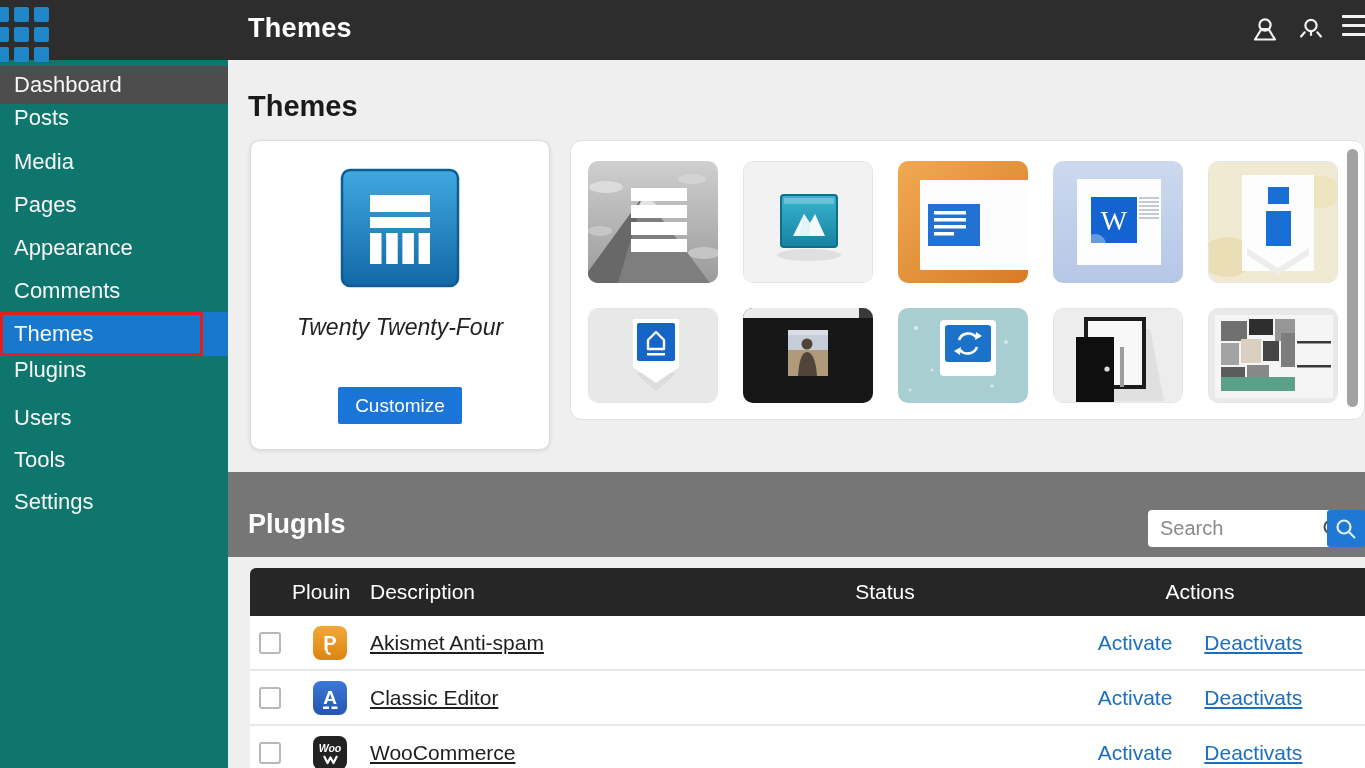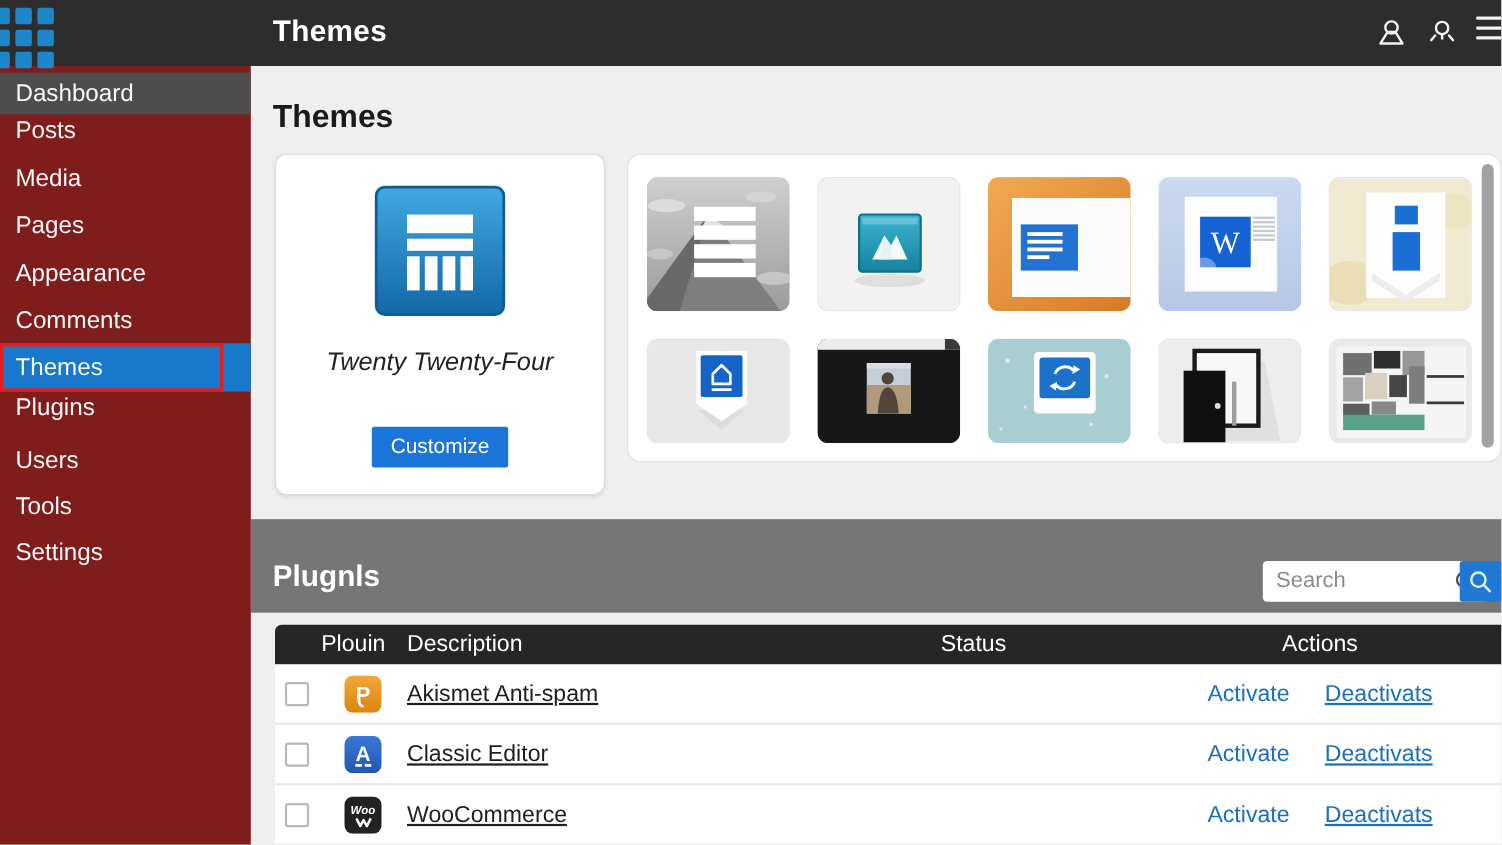--- a/index.html
+++ b/index.html
@@ -11,21 +11,21 @@
   .logo { position:absolute; left:-6px; top:7px; display:grid; grid-template-columns:repeat(3,15px); grid-gap:5px; }
   .logo span { width:15px; height:15px; background:#1e87c9; border-radius:2px; display:block; }
   .topbar-title { position:absolute; left:248px; top:13px; color:#fff; font-size:27px; font-weight:bold; letter-spacing:.3px; }
   .tb-icon { position:absolute; top:15px; width:30px; height:30px; }
   .tb-icon.user { left:1250px; }
   .tb-icon.account { left:1296px; }
   .tb-icon.menu { left:1342px; }
   .tb-icon.menu span { display:block; width:28px; height:3px; background:#f2f2f2; margin-bottom:6px; border-radius:1px; }
 
   
-  .sidebar { position:absolute; left:0; top:60px; width:228px; height:708px; background:#7f1d1d; z-index:20; }
+  .sidebar { position:absolute; left:0; top:60px; width:228px; height:708px; background:#0f766e; z-index:20; }
   .side-item { position:absolute; left:0; right:0; height:36px; display:flex; align-items:center; padding-left:14px; color:#f7f7f7; font-size:22px; cursor:pointer; }
   .side-item.hover { background:#4d4d4d; height:38px; }
   .side-item.active { background:#1878cc; height:44px; }
   .red-box { position:absolute; left:0; top:0; bottom:0; width:203px; border:3px solid #e41e1e; pointer-events:none; }
 
   
   .main-heading { position:absolute; left:248px; top:90px; font-size:29px; font-weight:bold; color:#1a1a1a; }
 
   .theme-card { position:absolute; left:250px; top:140px; width:300px; height:310px; background:#fff; border:1px solid #dcdcdc; border-radius:10px; box-shadow:0 1px 4px rgba(0,0,0,.10); display:flex; flex-direction:column; align-items:center; }
   .theme-card .big-icon { margin-top:27px; }
@@ -44,21 +44,21 @@
   .plugins-band { position:absolute; left:228px; top:472px; width:1137px; height:85px; background:#767676; }
   .plugins-heading { position:absolute; left:20px; top:37px; color:#fff; font-size:27px; font-weight:bold; }
   .search-box { position:absolute; left:920px; top:38px; width:206px; height:37px; }
   .search-box input { width:100%; height:100%; border:none; border-radius:4px; padding:0 40px 0 12px; font-size:20px; color:#333; font-family:"Liberation Sans",sans-serif; outline:none; }
   .search-box input::placeholder { color:#8a8a8a; }
   .search-glyph { position:absolute; right:9px; top:7px; }
   .search-btn { position:absolute; left:1099px; top:38px; width:38px; height:37px; background:#1e78d4; border:none; border-radius:3px; cursor:pointer; display:flex; align-items:center; justify-content:center; }
 
   
   .ptable { position:absolute; left:250px; top:568px; width:1115px; }
-  .thead { height:36px; background:#262626; color:#fff; display:grid; grid-template-columns:40px 80px 365px 300px 330px; align-items:center; font-size:21px; border-radius:6px 0 0 0; }
+  .thead { height:48px; background:#262626; color:#fff; display:grid; grid-template-columns:40px 80px 365px 300px 330px; align-items:center; font-size:21px; border-radius:6px 0 0 0; }
   .thead .c2 { padding-left:2px; }
   .thead .c4, .thead .c5 { text-align:center; }
   .trow { height:55px; background:#fff; display:grid; grid-template-columns:40px 80px 365px 300px 330px; align-items:center; border-bottom:2px solid #e8e8e8; }
   .trow input[type=checkbox] { appearance:none; -webkit-appearance:none; width:22px; height:22px; border:2px solid #b8b8b8; border-radius:3px; background:#fff; justify-self:center; cursor:pointer; }
   .plug-icon { justify-self:center; width:34px; height:34px; }
   .plug-name { font-size:21px; color:#1e1e1e;text-decoration:underline; }
   .actions { display:flex; justify-content:center; gap:32px; }
   .actions a { font-size:21px; color:#1c6fc0; text-decoration:none; cursor:pointer; }
   .actions a.deact { text-decoration:underline; }
 </style>

